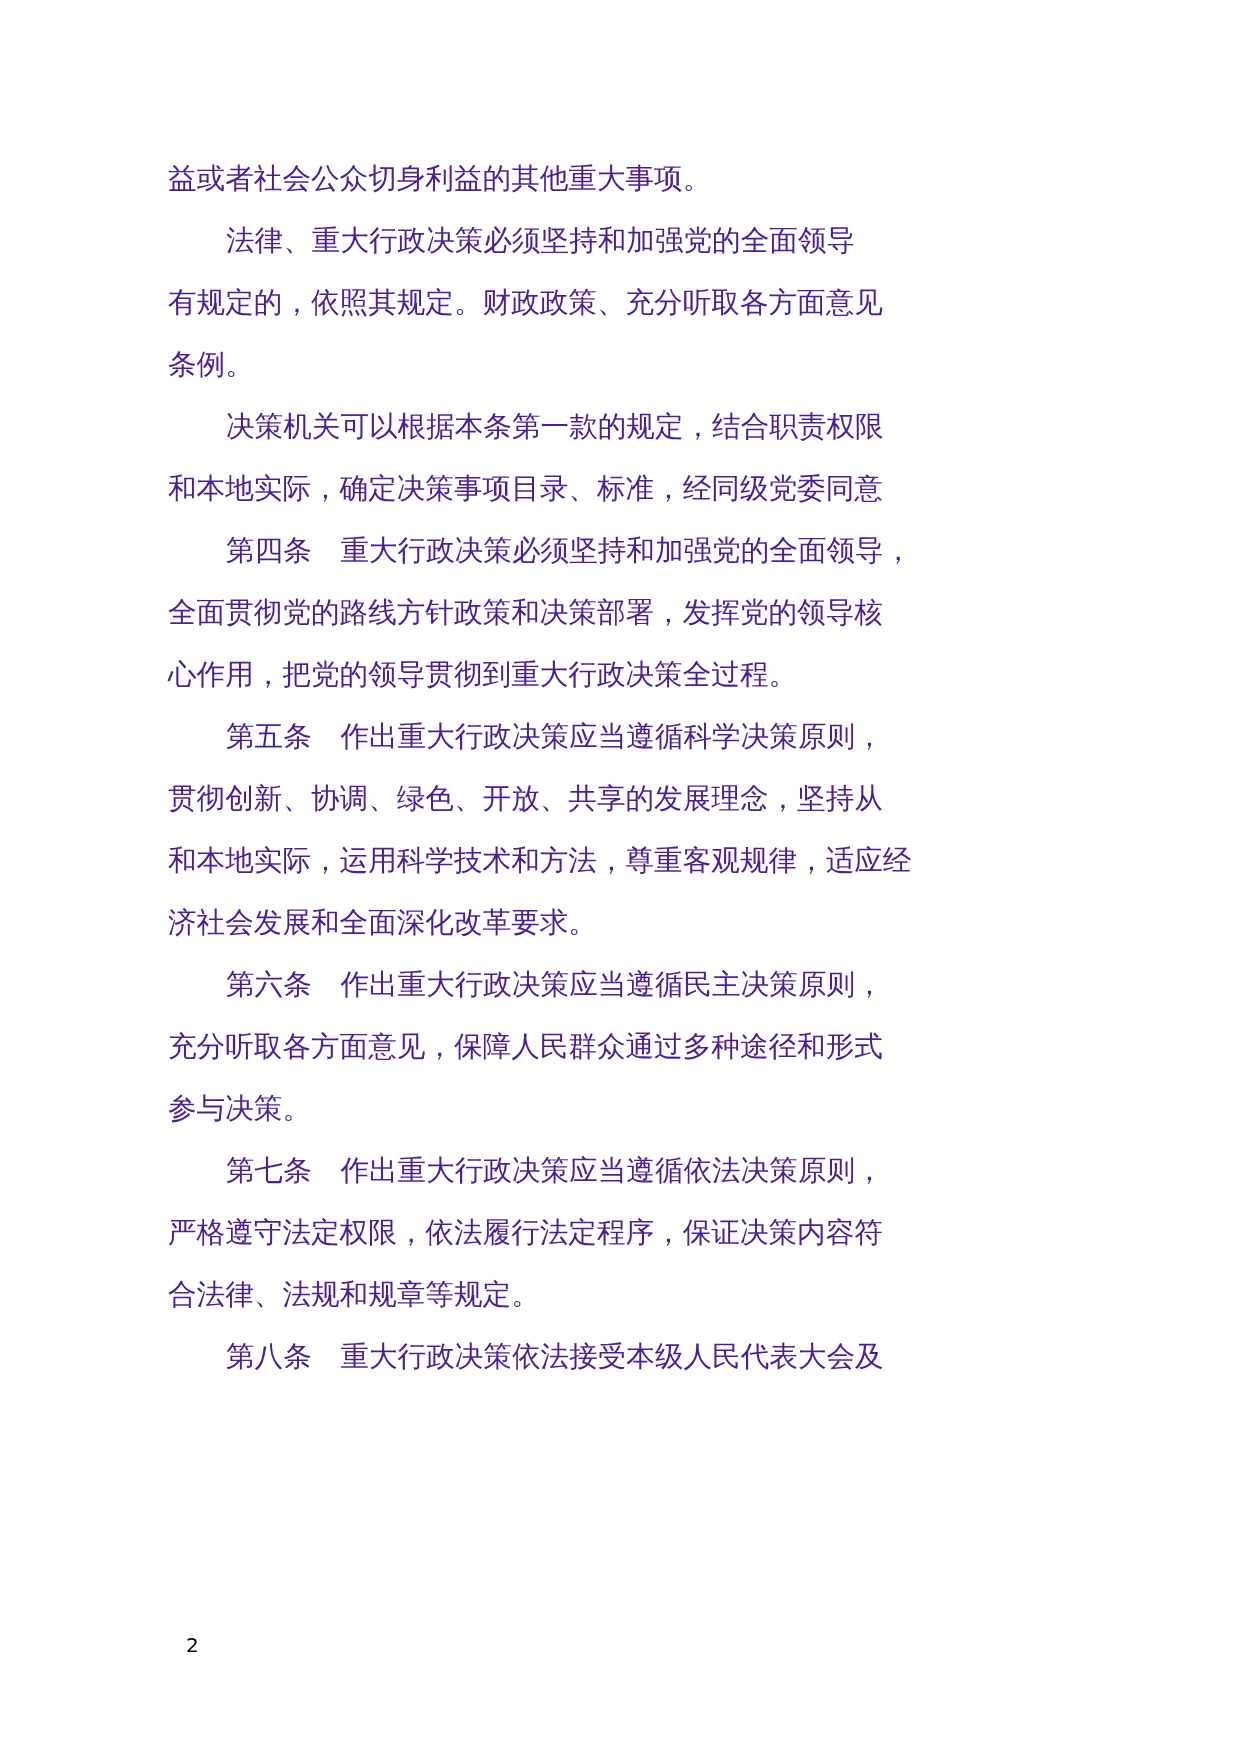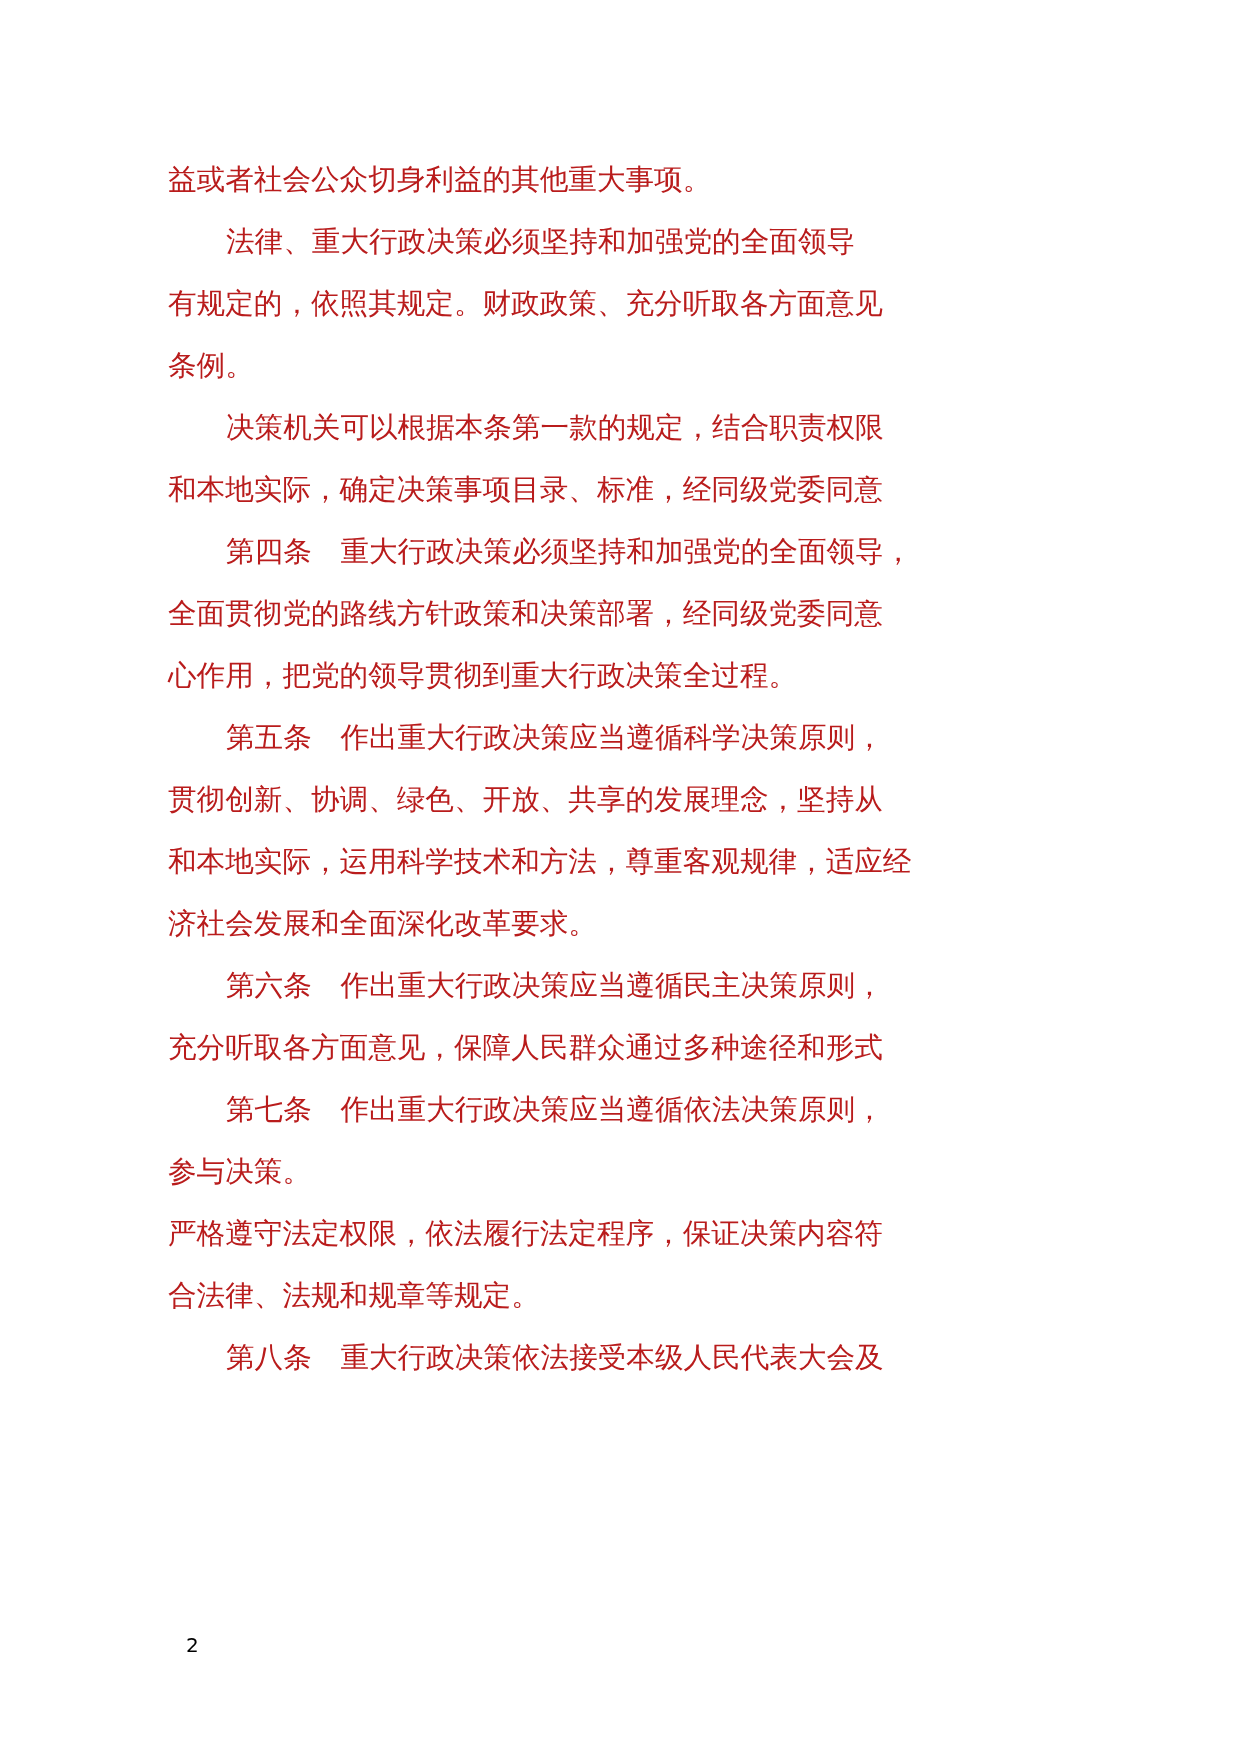--- a/index.html
+++ b/index.html
@@ -1,21 +1,21 @@
 <!DOCTYPE html>
 <html><head>
 <meta charset="utf-8">
 <style>
   html, body { margin: 0; padding: 0; background: #ffffff; }
   body { width: 1240px; height: 1754px; position: relative; overflow: hidden; }
   .page { position: absolute; left: 0; top: 0; width: 1240px; height: 1754px; background: #fff; }
   .body-text {
     position: absolute; left: 168px; top: 148px; width: 780px;
-    font-family: Liberation Sans, sans-serif;
-    font-size: 28.6px; line-height: 62px; color: #b91c1c;
+    font-family: Liberation Serif, serif;
+    font-size: 28.6px; line-height: 62px; color: #4c1d95;
     text-align: justify; text-justify: inter-character;
   }
   .line { display: block; height: 62px; white-space: nowrap; overflow: visible; }
   .indent { padding-left: 58px; }
   .page-number {
     position: absolute; left: 186px; top: 1633px;
     font-family: "DejaVu Sans", "Liberation Sans", sans-serif;
     font-size: 20px; color: #000;
   }
 </style>
@@ -24,28 +24,28 @@
 
 <div class="page">
   <div class="body-text">
     <span class="line">益或者社会公众切身利益的其他重大事项。</span>
     <span class="line indent">法律、重大行政决策必须坚持和加强党的全面领导</span>
     <span class="line">有规定的，依照其规定。财政政策、充分听取各方面意见</span>
     <span class="line">条例。</span>
     <span class="line indent">决策机关可以根据本条第一款的规定，结合职责权限</span>
     <span class="line">和本地实际，确定决策事项目录、标准，经同级党委同意</span>
     <span class="line indent">第四条　重大行政决策必须坚持和加强党的全面领导，</span>
-    <span class="line">全面贯彻党的路线方针政策和决策部署，经同级党委同意</span>
+    <span class="line">全面贯彻党的路线方针政策和决策部署，发挥党的领导核</span>
     <span class="line">心作用，把党的领导贯彻到重大行政决策全过程。</span>
     <span class="line indent">第五条　作出重大行政决策应当遵循科学决策原则，</span>
     <span class="line">贯彻创新、协调、绿色、开放、共享的发展理念，坚持从</span>
     <span class="line">和本地实际，运用科学技术和方法，尊重客观规律，适应经</span>
     <span class="line">济社会发展和全面深化改革要求。</span>
     <span class="line indent">第六条　作出重大行政决策应当遵循民主决策原则，</span>
     <span class="line">充分听取各方面意见，保障人民群众通过多种途径和形式</span>
+    <span class="line">参与决策。</span>
     <span class="line indent">第七条　作出重大行政决策应当遵循依法决策原则，</span>
-    <span class="line">参与决策。</span>
     <span class="line">严格遵守法定权限，依法履行法定程序，保证决策内容符</span>
     <span class="line">合法律、法规和规章等规定。</span>
     <span class="line indent">第八条　重大行政决策依法接受本级人民代表大会及</span>
   </div>
   <div class="page-number">2</div>
 </div>
 
 </body></html>

